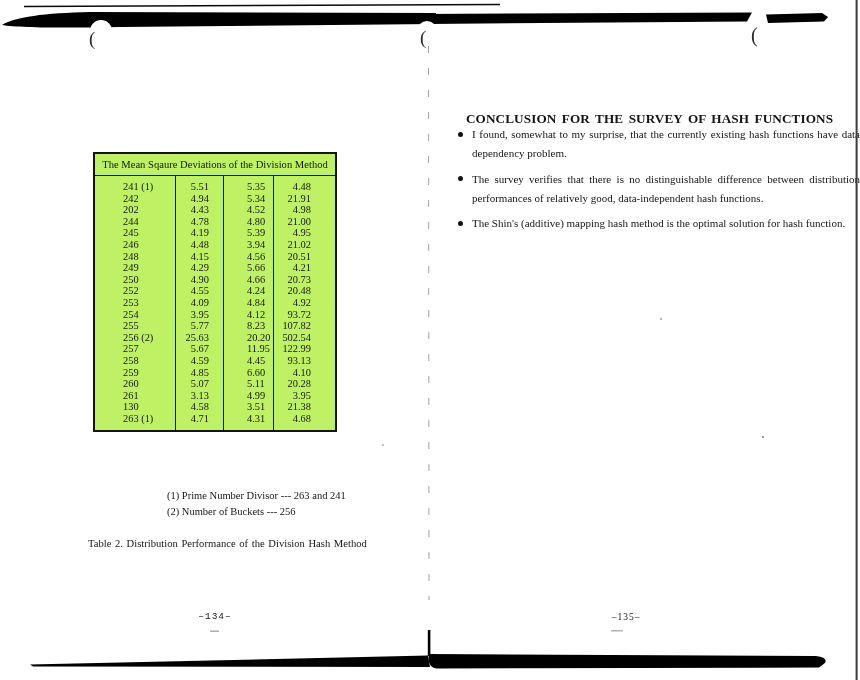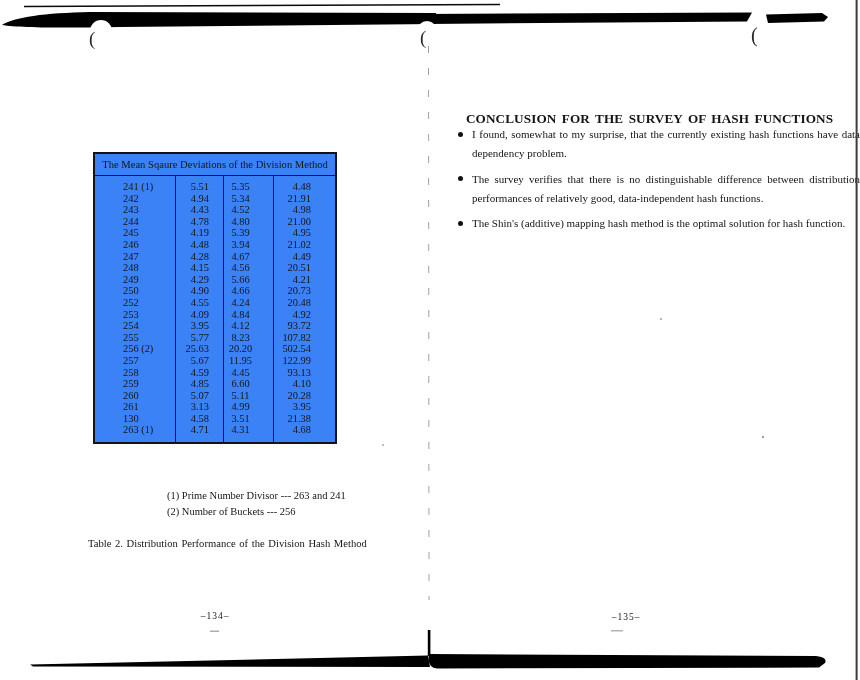--- a/index.html
+++ b/index.html
@@ -3,39 +3,39 @@
 <meta charset="utf-8">
 <style>
   html,body{margin:0;padding:0;background:#ddd;}
   .sheet{
     position:relative;width:860px;height:680px;background:#fff;overflow:hidden;
     font-family:"Liberation Serif","DejaVu Serif",serif;color:#151515;
   }
   .artifacts{position:absolute;left:0;top:0;width:860px;height:680px;pointer-events:none;}
 
   
-  .dtable{position:absolute;left:93px;top:152px;width:244px;border:2px solid #141414;background:#3b82f6;box-sizing:border-box;}
+  .dtable{position:absolute;left:93px;top:152px;width:244px;border:2px solid #141414;background:#bef264;box-sizing:border-box;}
   .t-title{height:21px;line-height:21px;text-align:center;font-size:10.6px;border-bottom:1.5px solid #141414;white-space:nowrap;}
   .t-head{display:grid;grid-template-columns:80px 48px 50px 62px;height:23px;border-bottom:1.5px solid #141414;}
   .t-head .hc{line-height:23px;text-align:center;font-size:10.6px;}
   .t-head .hc + .hc{border-left:1px solid #141414;}
   .t-body{position:relative;padding:5px 0 6px 0;}
   .t-body .vline{position:absolute;top:0;bottom:0;width:1px;background:#141414;}
   .v1{left:80px}.v2{left:128px}.v3{left:178px}
   .t-row{display:grid;grid-template-columns:80px 48px 50px 62px;height:11.6px;line-height:11.6px;font-size:10.4px;}
   .t-row .td{white-space:nowrap;}
   .t-row .c0{text-align:left;padding-left:28px;}
   .t-row .c1{text-align:right;padding-right:14px;}
-  .t-row .c2{text-align:center;padding-right:15px;}
+  .t-row .c2{text-align:left;padding-right:15px;margin-left:24px;}
   .t-row .c3{text-align:right;padding-right:24px;}
 
   .footnotes{position:absolute;left:167px;top:488px;font-size:10.5px;line-height:15.5px;white-space:nowrap;}
   .caption{position:absolute;left:88px;top:538px;font-size:10.6px;word-spacing:1px;white-space:nowrap;}
   .pagenum{position:absolute;font-size:9.5px;letter-spacing:1px;width:60px;text-align:center;}
-  .pn-left{left:185px;top:611px;}
+  .pn-left{left:185px;top:611px;font-family:Liberation Mono, monospace;}
   .pn-right{left:596px;top:612px;}
 
   
   .heading{position:absolute;left:450px;top:95px;margin:16px;font-size:13.2px;font-weight:700;letter-spacing:0.1px;word-spacing:2px;white-space:nowrap;}
   .bullets{position:absolute;left:450px;top:117px;width:402px;margin:8px;padding:0;list-style:none;font-size:11px;line-height:19px;}
   .bullets li{position:relative;padding-left:14px;margin-bottom:6.5px;}
   .bullets .dot{position:absolute;left:0;top:6.5px;width:5px;height:5px;border-radius:50%;background:#111;}
   .bullets .btxt{display:block;text-align:justify;}
 </style>
 </head>
@@ -56,21 +56,21 @@
             <div class="td c2">5.35</div>
             <div class="td c3">4.48</div>
           </div>
           <div class="t-row">
             <div class="td c0">242</div>
             <div class="td c1">4.94</div>
             <div class="td c2">5.34</div>
             <div class="td c3">21.91</div>
           </div>
           <div class="t-row">
-            <div class="td c0">243</div>
+            <div class="td c0">202</div>
             <div class="td c1">4.43</div>
             <div class="td c2">4.52</div>
             <div class="td c3">4.98</div>
           </div>
           <div class="t-row">
             <div class="td c0">244</div>
             <div class="td c1">4.78</div>
             <div class="td c2">4.80</div>
             <div class="td c3">21.00</div>
           </div>
@@ -78,26 +78,20 @@
             <div class="td c0">245</div>
             <div class="td c1">4.19</div>
             <div class="td c2">5.39</div>
             <div class="td c3">4.95</div>
           </div>
           <div class="t-row">
             <div class="td c0">246</div>
             <div class="td c1">4.48</div>
             <div class="td c2">3.94</div>
             <div class="td c3">21.02</div>
-          </div>
-          <div class="t-row">
-            <div class="td c0">247</div>
-            <div class="td c1">4.28</div>
-            <div class="td c2">4.67</div>
-            <div class="td c3">4.49</div>
           </div>
           <div class="t-row">
             <div class="td c0">248</div>
             <div class="td c1">4.15</div>
             <div class="td c2">4.56</div>
             <div class="td c3">20.51</div>
           </div>
           <div class="t-row">
             <div class="td c0">249</div>
             <div class="td c1">4.29</div>

